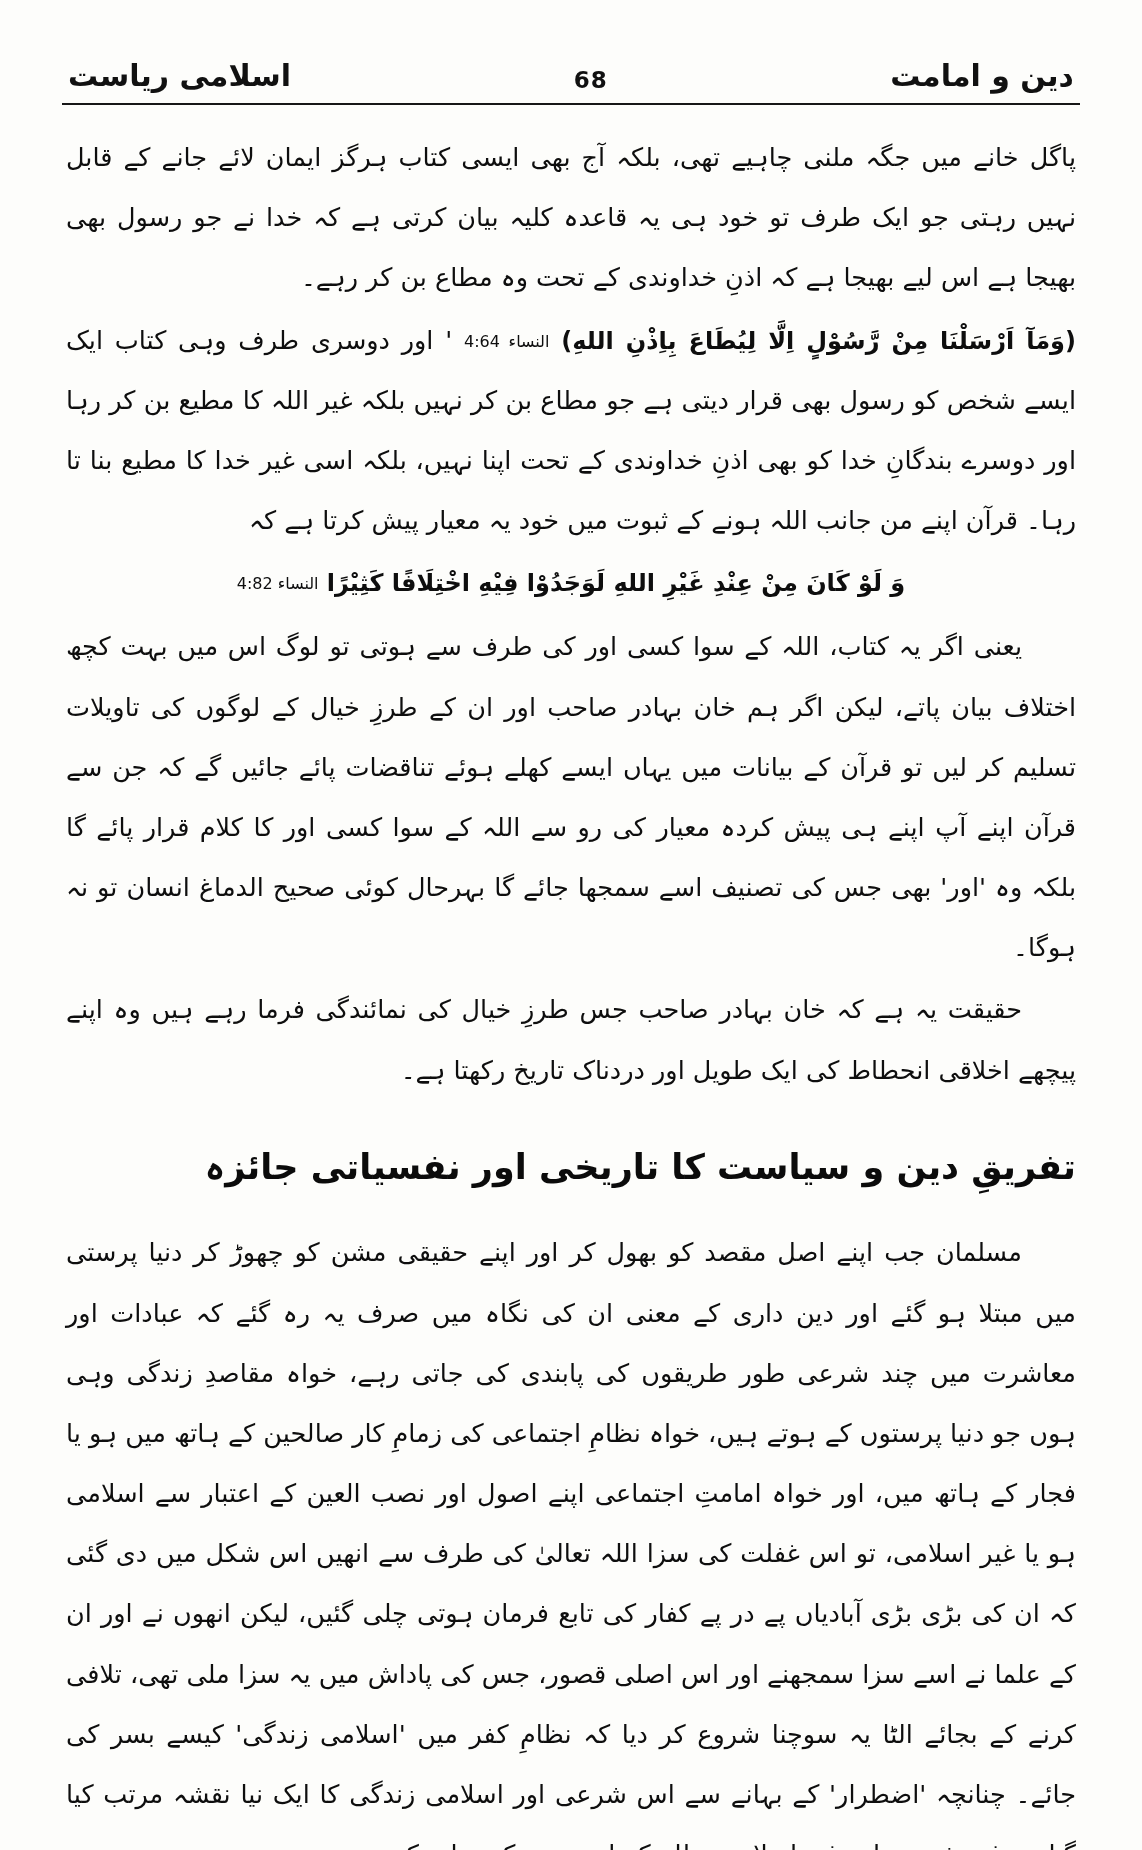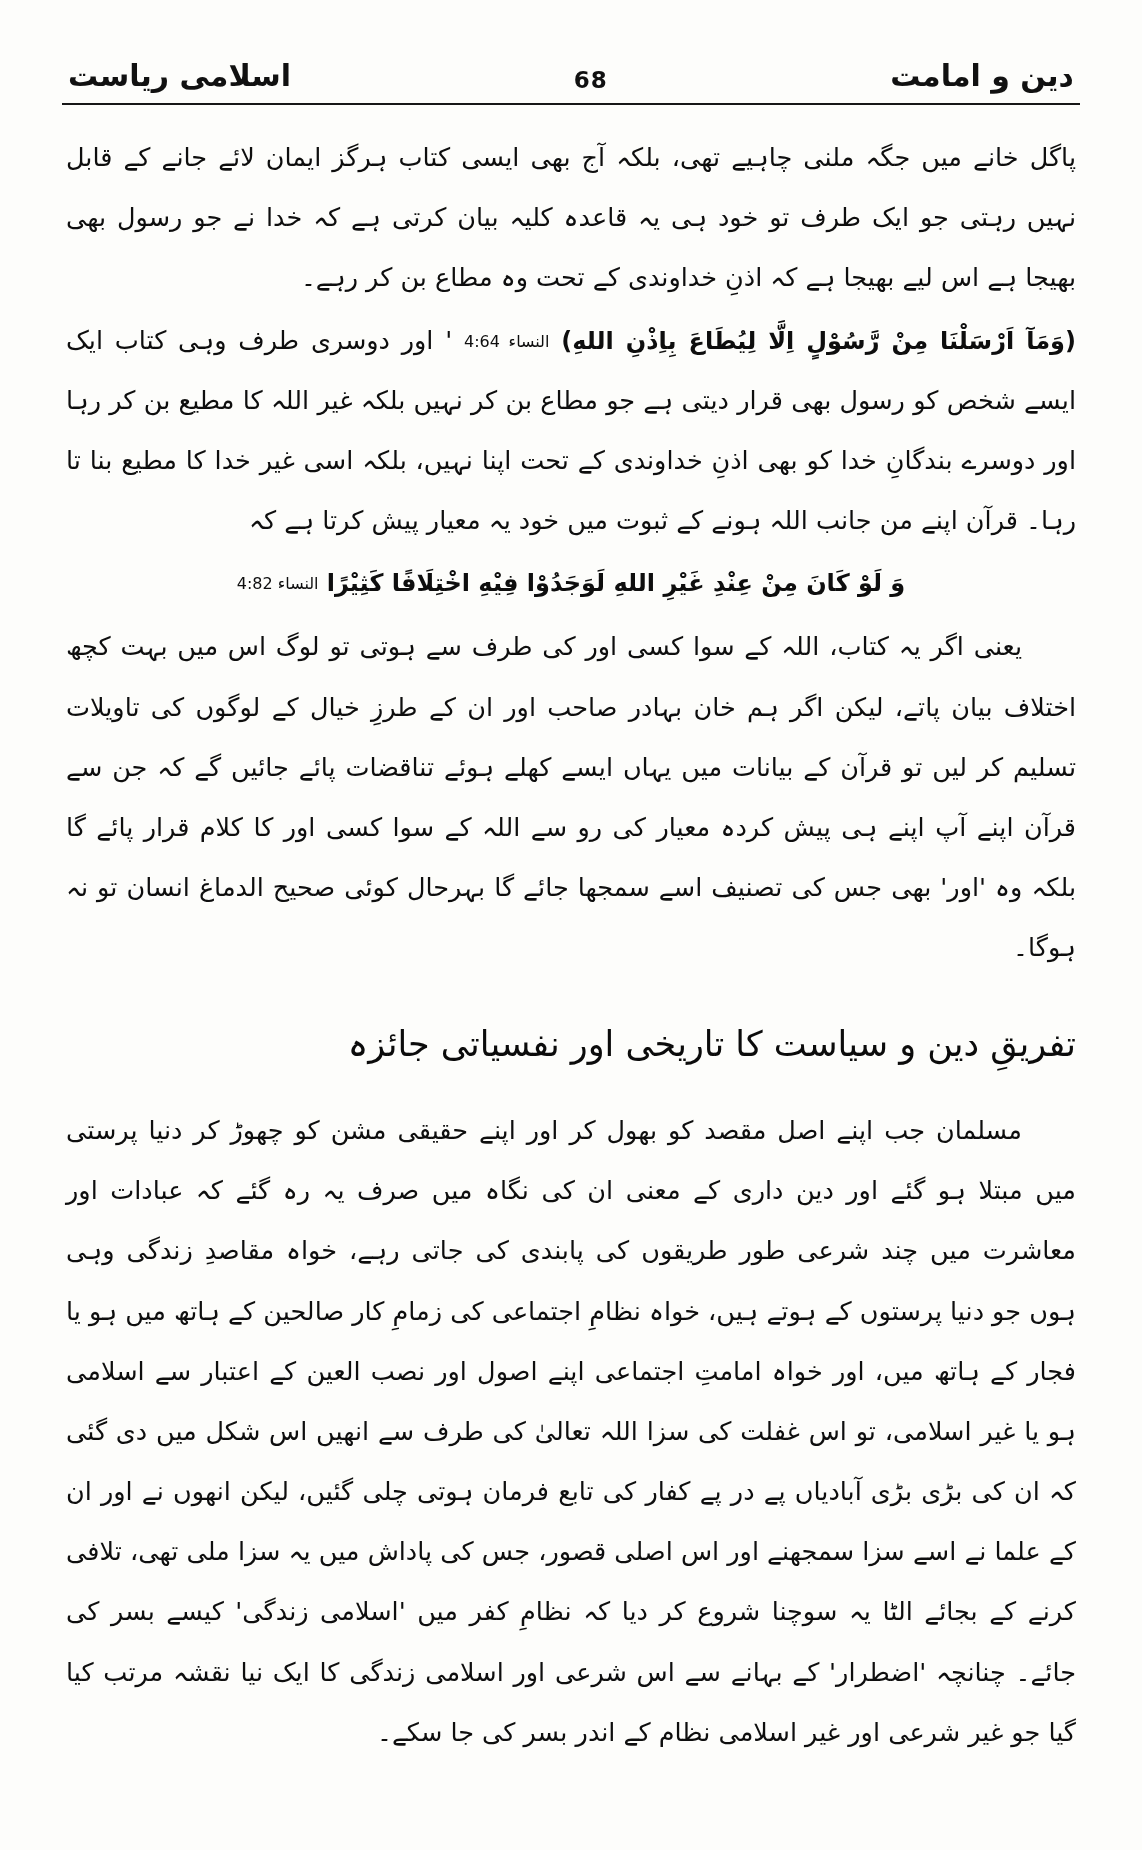--- a/index.html
+++ b/index.html
@@ -85,21 +85,21 @@
   }
   .centered-ayah {
     text-align-last: center;
     text-indent: 0;
     margin: 0 0 4px 0;
   }
   .heading {
     direction: rtl;
     text-align: center;
     font-size: 35px;
-    font-weight: 400;
+    font-weight: 700;
     margin: 26px 0 14px 0;
     letter-spacing: 0.5px;
     color: #0b0b0b;
   }
 </style>
 </head>
 <body>
 
 <div class="page">
   <div class="content">
@@ -121,20 +121,21 @@
         <span>' اور دوسری طرف وہی کتاب ایک ایسے شخص کو رسول بھی قرار دیتی ہے جو مطاع بن کر نہیں بلکہ غیر اللہ کا مطیع بن کر رہا اور دوسرے بندگانِ خدا کو بھی اذنِ خداوندی کے تحت اپنا نہیں، بلکہ اسی غیر خدا کا مطیع بنا تا رہا۔ قرآن اپنے من جانب اللہ ہونے کے ثبوت میں خود یہ معیار پیش کرتا ہے کہ</span>
       </p>
 
       <p class="para centered-ayah">
         <span class="arabic">وَ لَوْ کَانَ مِنْ عِنْدِ غَیْرِ اللهِ لَوَجَدُوْا فِیْهِ اخْتِلَافًا کَثِیْرًا</span>
         <span class="ref">النساء 4:82</span>
       </p>
 
       <p class="para">یعنی اگر یہ کتاب، اللہ کے سوا کسی اور کی طرف سے ہوتی تو لوگ اس میں بہت کچھ اختلاف بیان پاتے، لیکن اگر ہم خان بہادر صاحب اور ان کے طرزِ خیال کے لوگوں کی تاویلات تسلیم کر لیں تو قرآن کے بیانات میں یہاں ایسے کھلے ہوئے تناقضات پائے جائیں گے کہ جن سے قرآن اپنے آپ اپنے ہی پیش کردہ معیار کی رو سے اللہ کے سوا کسی اور کا کلام قرار پائے گا بلکہ وہ 'اور' بھی جس کی تصنیف اسے سمجھا جائے گا بہرحال کوئی صحیح الدماغ انسان تو نہ ہوگا۔</p>
 
+      <p class="para">حقیقت یہ ہے کہ خان بہادر صاحب جس طرزِ خیال کی نمائندگی فرما رہے ہیں وہ اپنے پیچھے اخلاقی انحطاط کی ایک طویل اور دردناک تاریخ رکھتا ہے۔</p>
 
       <h2 class="heading">تفریقِ دین و سیاست کا تاریخی اور نفسیاتی جائزہ</h2>
 
       <p class="para">مسلمان جب اپنے اصل مقصد کو بھول کر اور اپنے حقیقی مشن کو چھوڑ کر دنیا پرستی میں مبتلا ہو گئے اور دین داری کے معنی ان کی نگاہ میں صرف یہ رہ گئے کہ عبادات اور معاشرت میں چند شرعی طور طریقوں کی پابندی کی جاتی رہے، خواہ مقاصدِ زندگی وہی ہوں جو دنیا پرستوں کے ہوتے ہیں، خواہ نظامِ اجتماعی کی زمامِ کار صالحین کے ہاتھ میں ہو یا فجار کے ہاتھ میں، اور خواہ امامتِ اجتماعی اپنے اصول اور نصب العین کے اعتبار سے اسلامی ہو یا غیر اسلامی، تو اس غفلت کی سزا اللہ تعالیٰ کی طرف سے انھیں اس شکل میں دی گئی کہ ان کی بڑی بڑی آبادیاں پے در پے کفار کی تابع فرمان ہوتی چلی گئیں، لیکن انھوں نے اور ان کے علما نے اسے سزا سمجھنے اور اس اصلی قصور، جس کی پاداش میں یہ سزا ملی تھی، تلافی کرنے کے بجائے الٹا یہ سوچنا شروع کر دیا کہ نظامِ کفر میں 'اسلامی زندگی' کیسے بسر کی جائے۔ چنانچہ 'اضطرار' کے بہانے سے اس شرعی اور اسلامی زندگی کا ایک نیا نقشہ مرتب کیا گیا جو غیر شرعی اور غیر اسلامی نظام کے اندر بسر کی جا سکے۔</p>
 
     </div>
   </div>
 </div>
 
 </body></html>

